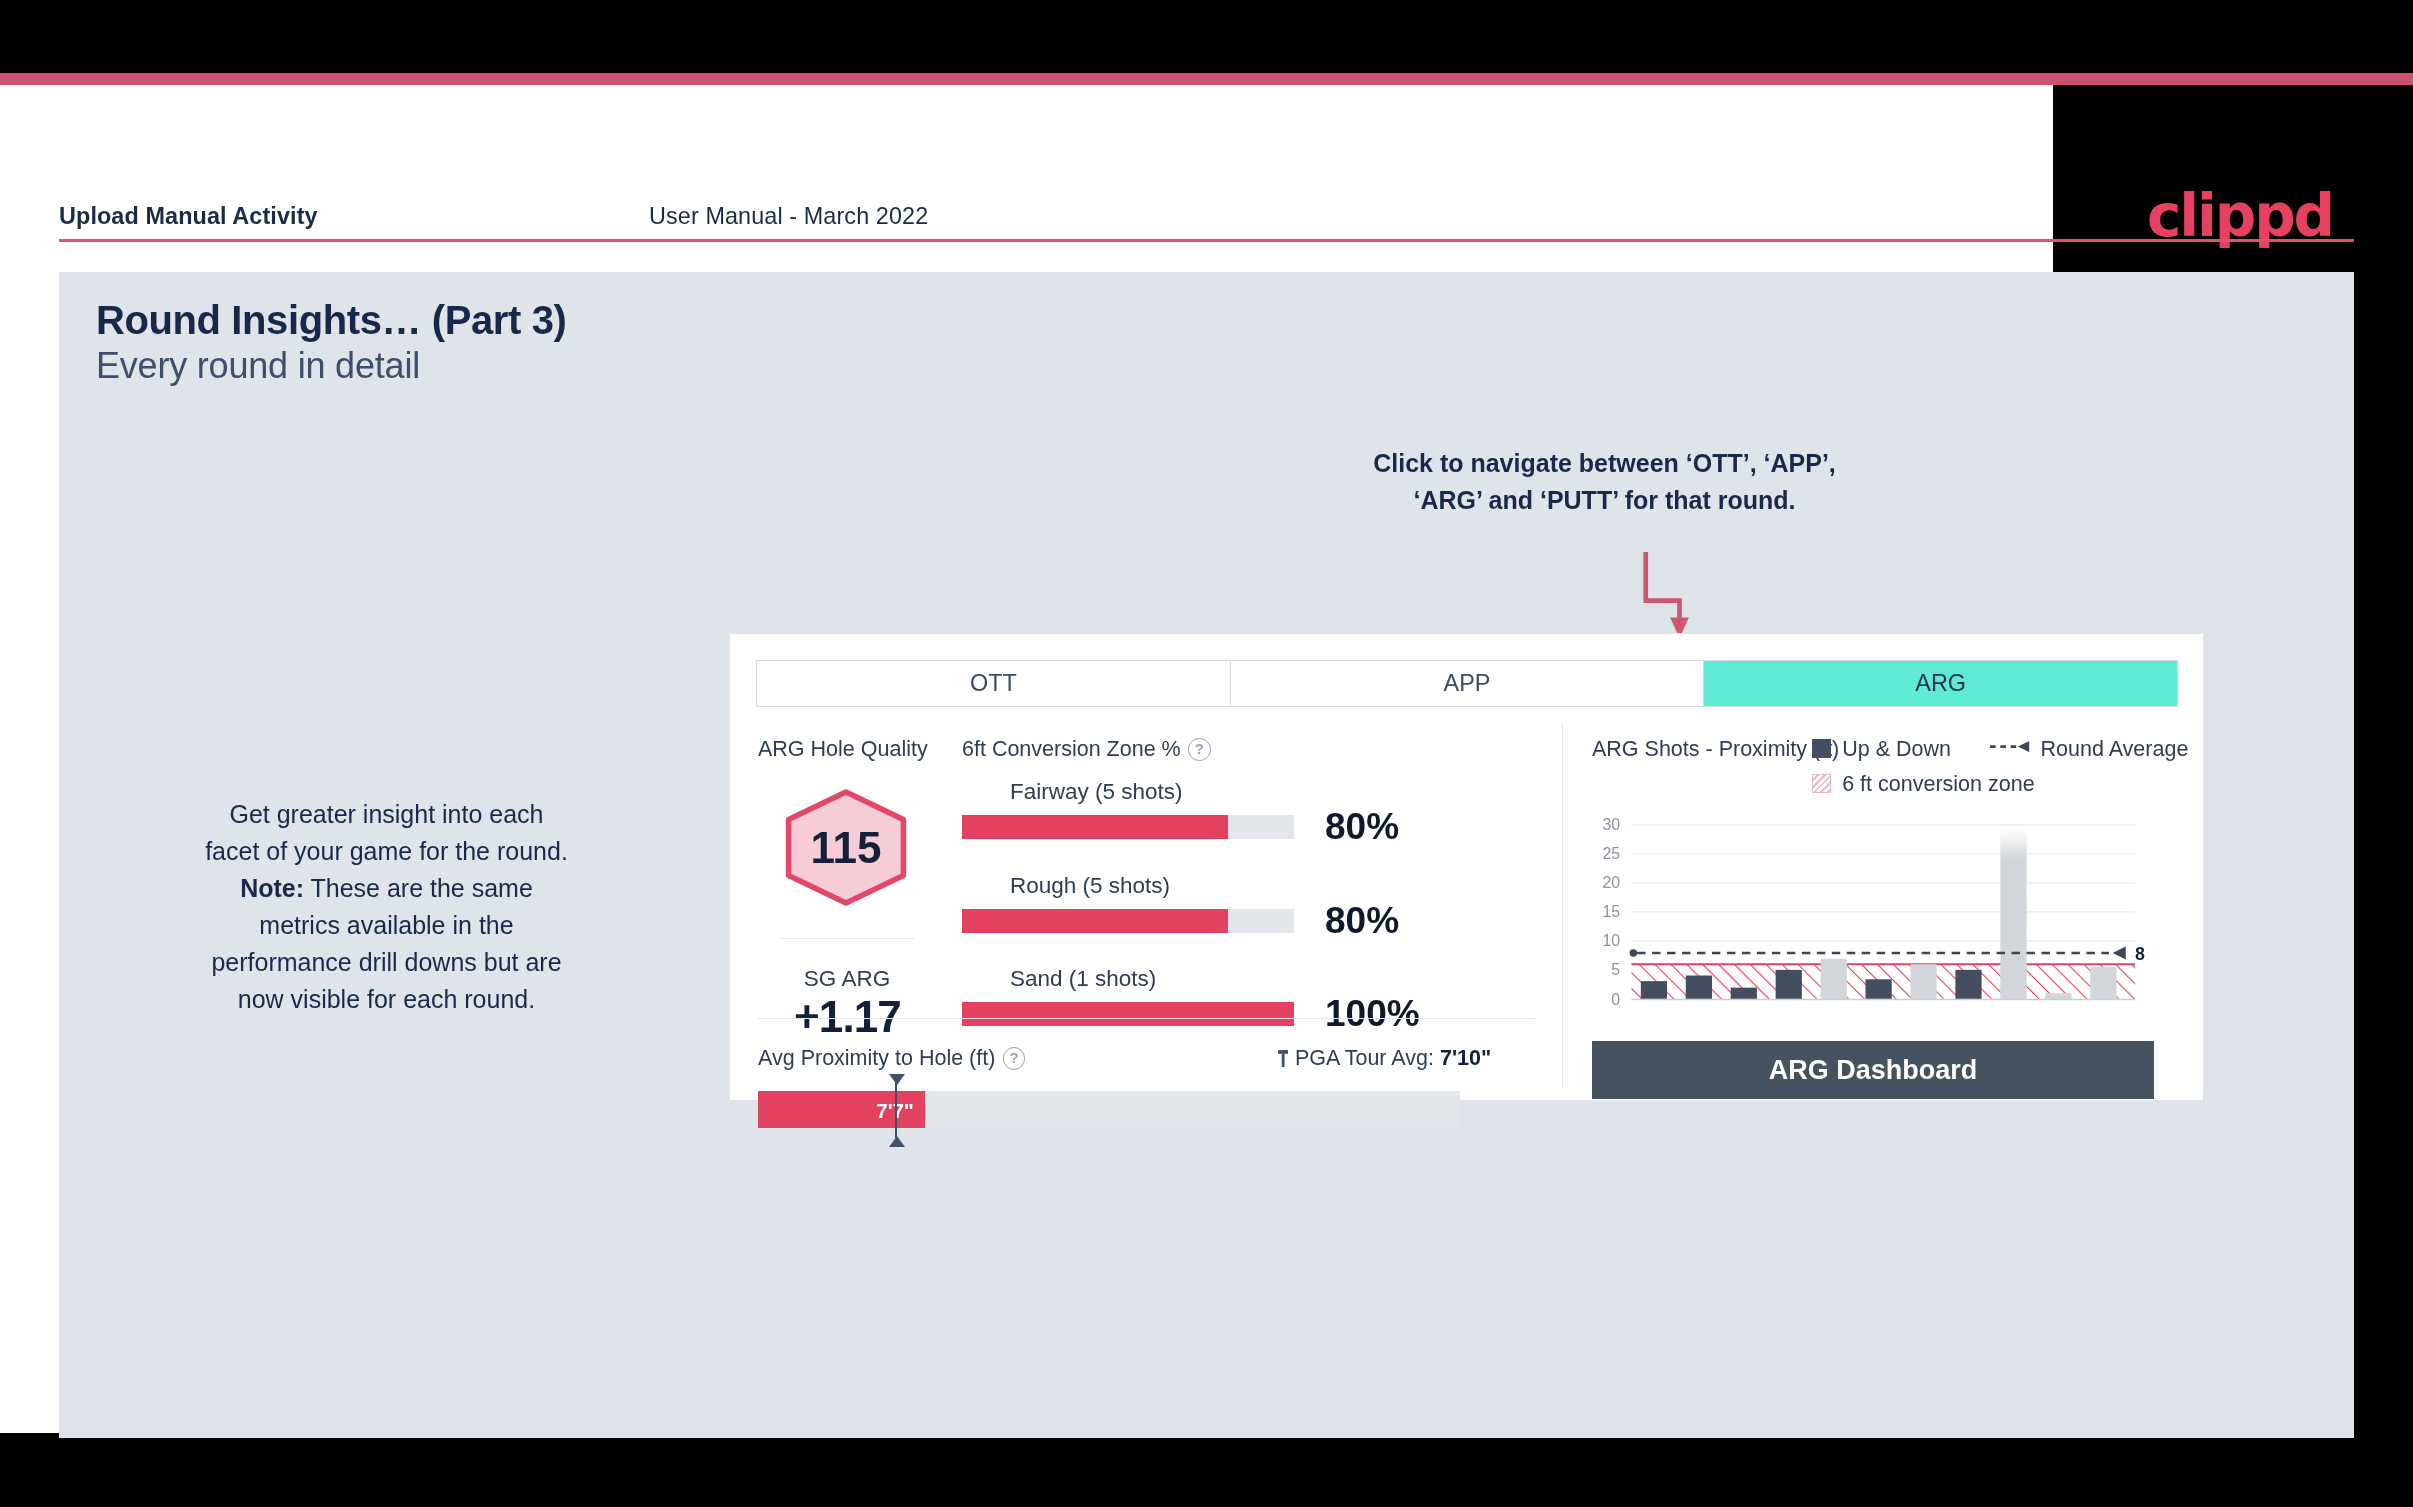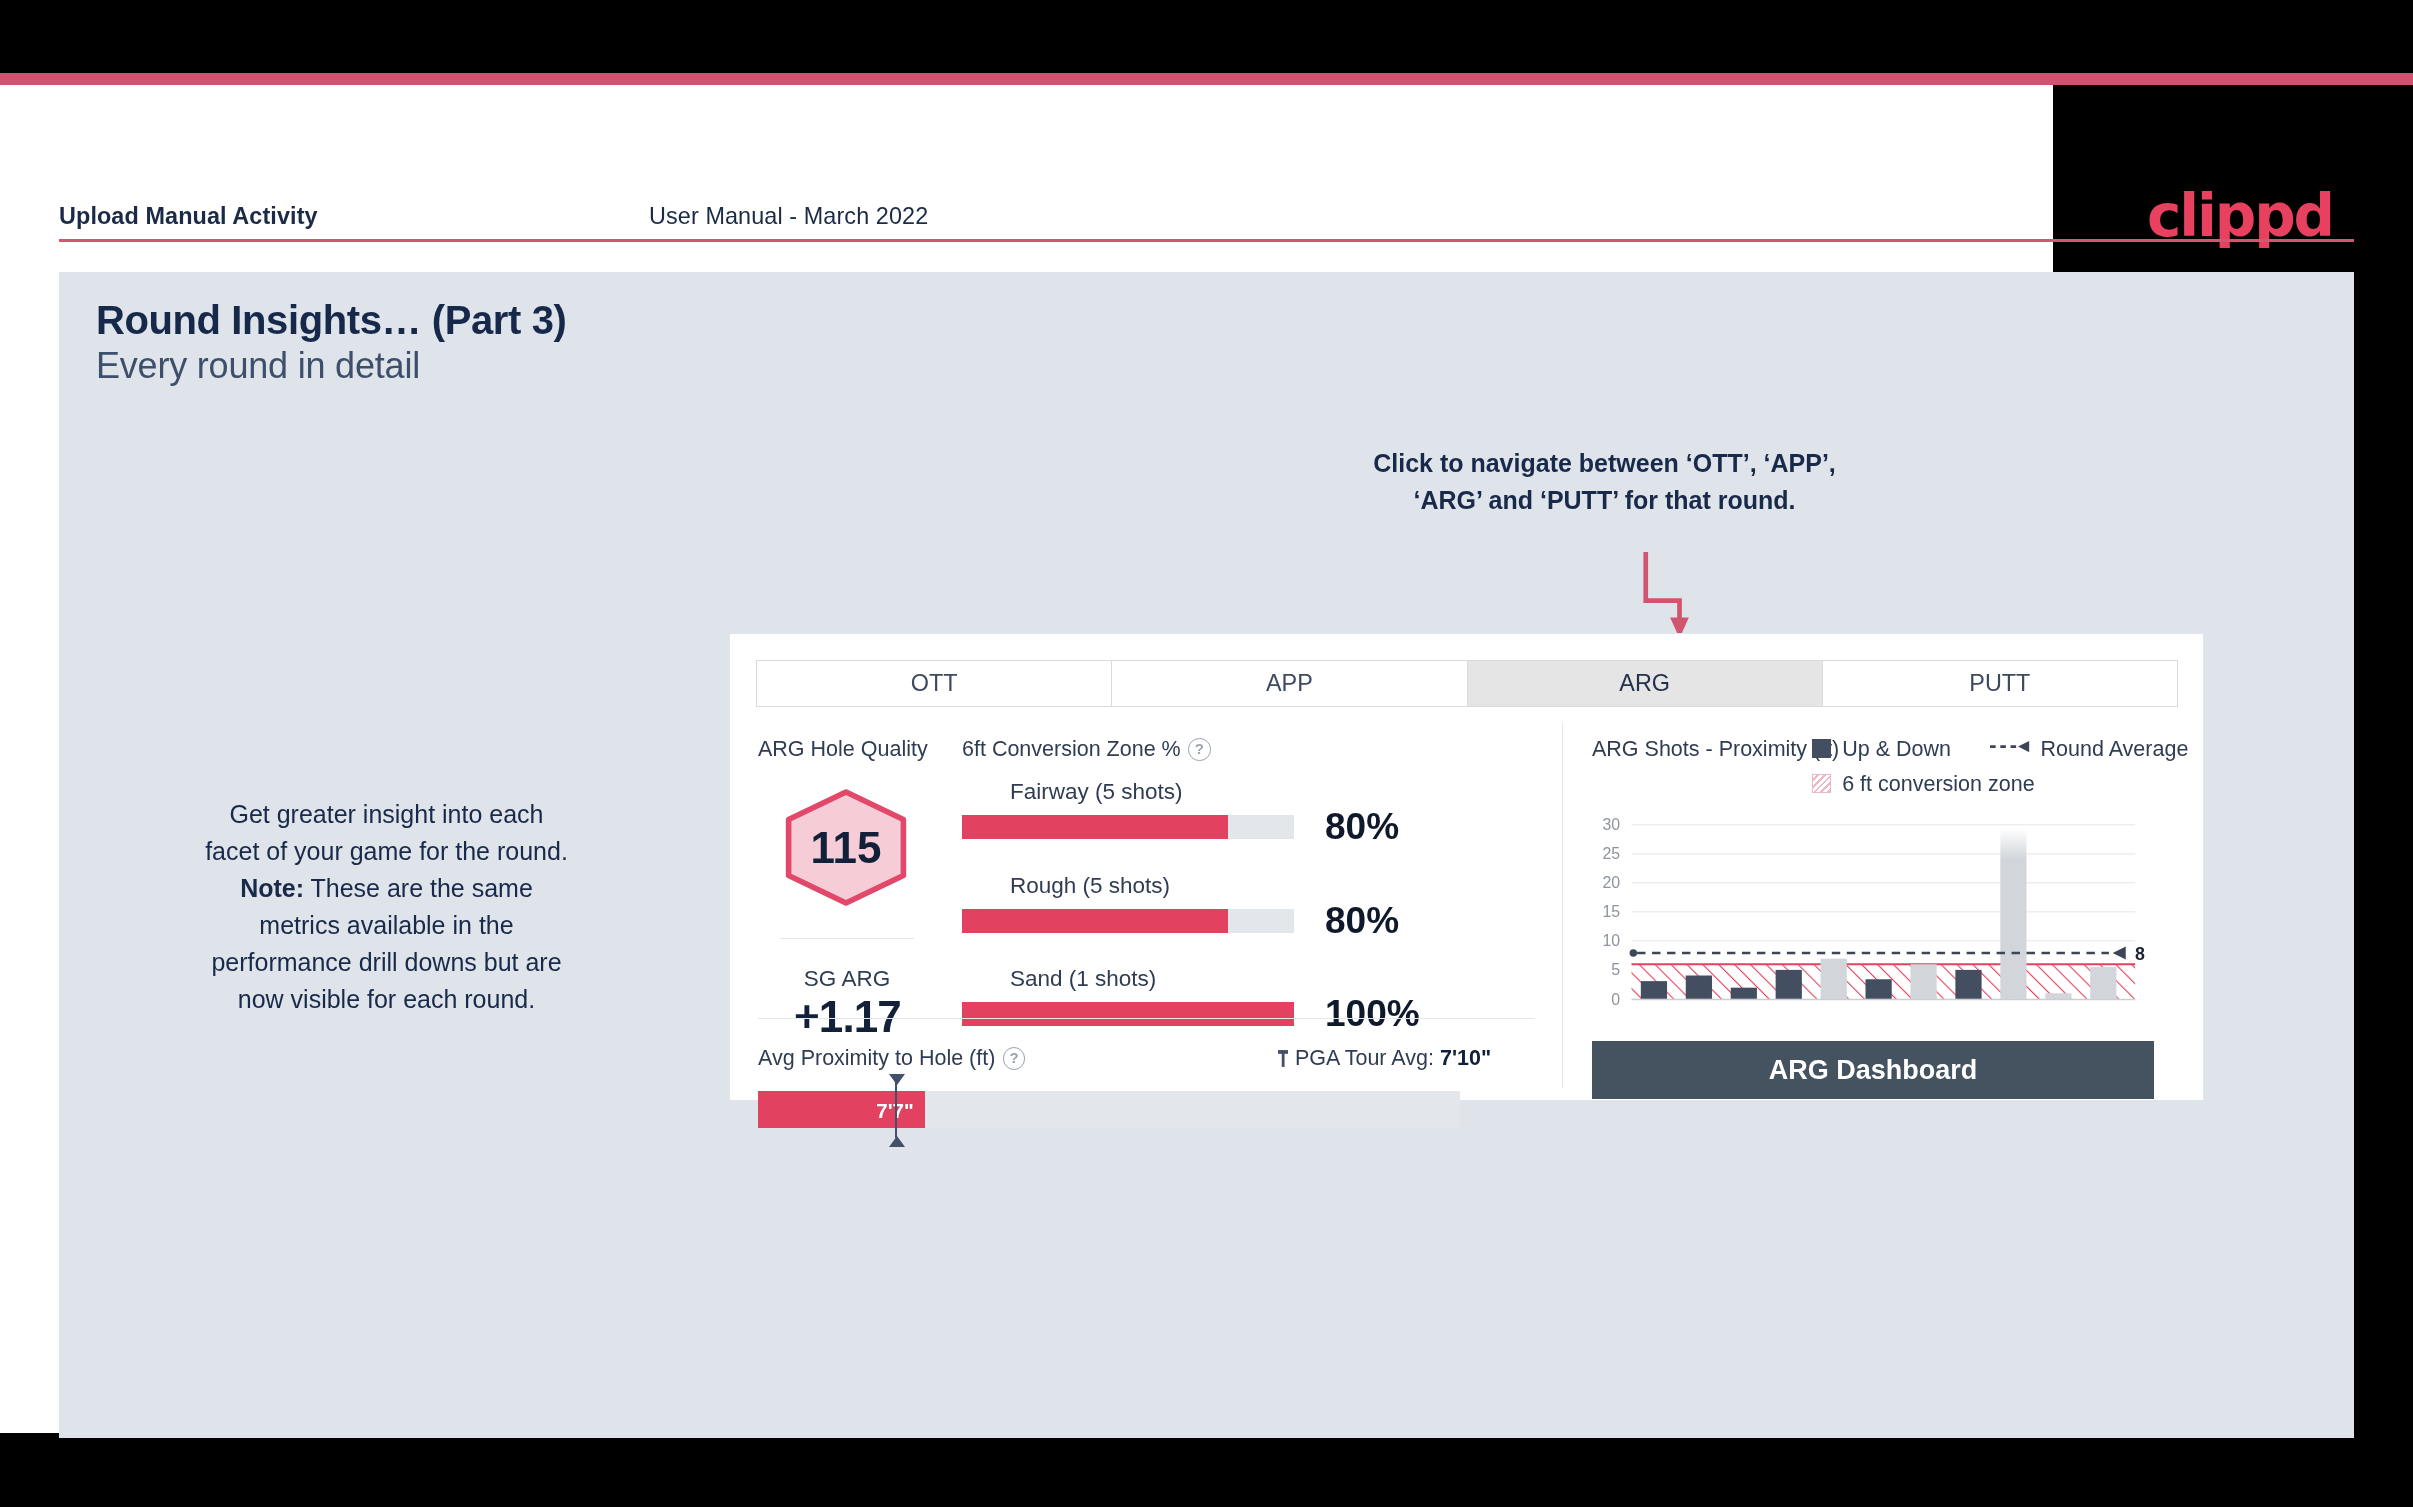--- a/index.html
+++ b/index.html
@@ -51,21 +51,21 @@
 
   
   .card { position:absolute; left:670px; top:361px; width:1475px; height:468px;
           background:#fff; border:0.9px solid #e2e5ea; }
 
   .tabs { position:absolute; left:26px; top:26px; width:1422px; height:47px;
           display:flex; border:0.9px solid #d8dbe0; background:#fff; }
   .tab { flex:1; display:flex; align-items:center; justify-content:center;
          font-size:23.4px; color:#3c4a60; border-right:0.9px solid #d8dbe0; }
   .tab:last-child { border-right:none; }
-  .tab.active { background:#e5e5e5; color:#23324d; }
+  .tab.active { background:#5eead4; color:#23324d; }
 
   .divider-v { position:absolute; left:832px; top:89px; width:0.9px; height:365px; background:#e5e8ec; }
 
   
   .lbl { font-size:21.5px; color:#2f3c52; }
   .lbl-arg-sq { position:absolute; left:28px; top:103px; }
   .lbl-conv   { position:absolute; left:232px; top:103px; }
   .qmark { display:inline-block; width:22.5px; height:22.5px; border:1.9px solid #9aa3b0;
            border-radius:50%; color:#9aa3b0; font-size:15px; line-height:19.7px;
            text-align:center; vertical-align:1.9px; margin-left:7.5px; font-weight:700; }
@@ -159,21 +159,20 @@
       <div class="blurb">
         <span>Get greater insight into each facet of your game for the round. </span><b>Note:</b><span> These are the same metrics available in the performance drill downs but are now visible for each round.</span>
       </div>
 
       <div class="card">
 
         <div class="tabs">
           <div class="tab">OTT</div>
           <div class="tab">APP</div>
           <div class="tab active">ARG</div>
-          <div class="tab">PUTT</div>
         </div>
 
         <div class="divider-v"></div>
 
         <div class="lbl lbl-arg-sq">ARG Hole Quality</div>
 
         <div class="lbl lbl-conv">
           <span>6ft Conversion Zone %</span><span class="qmark">?</span>
         </div>
 

